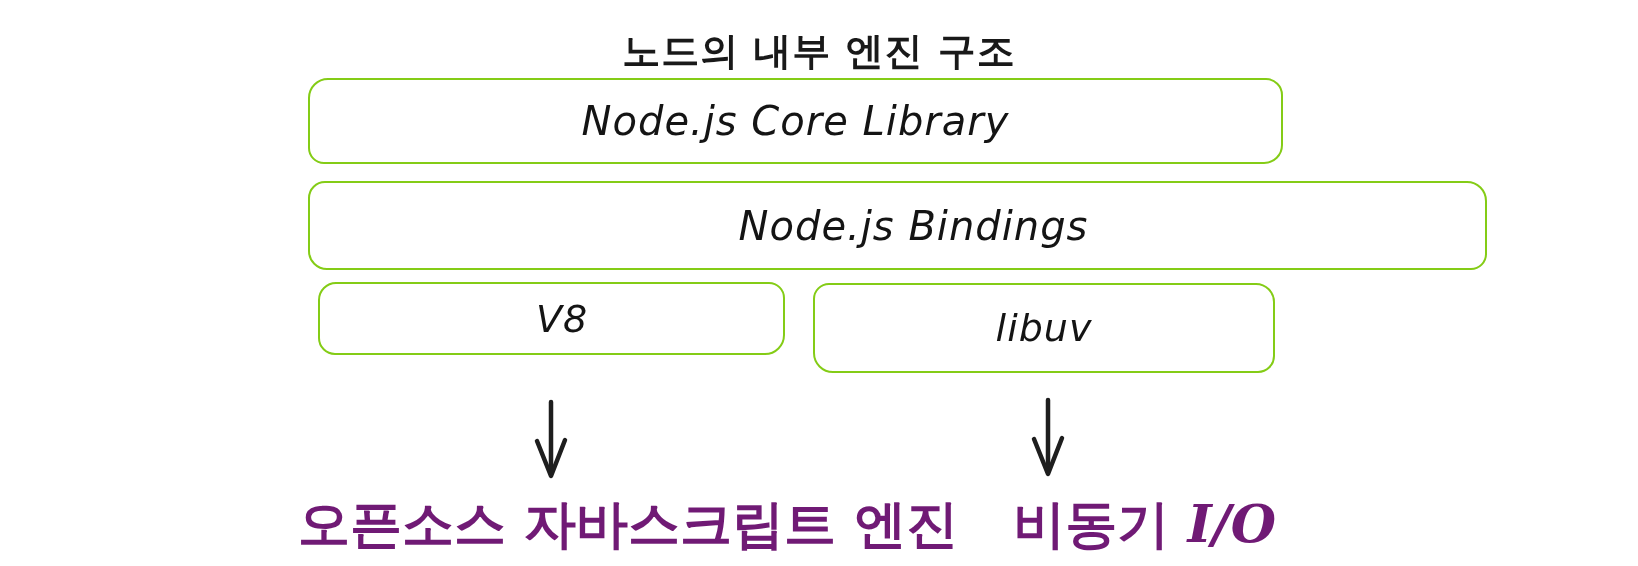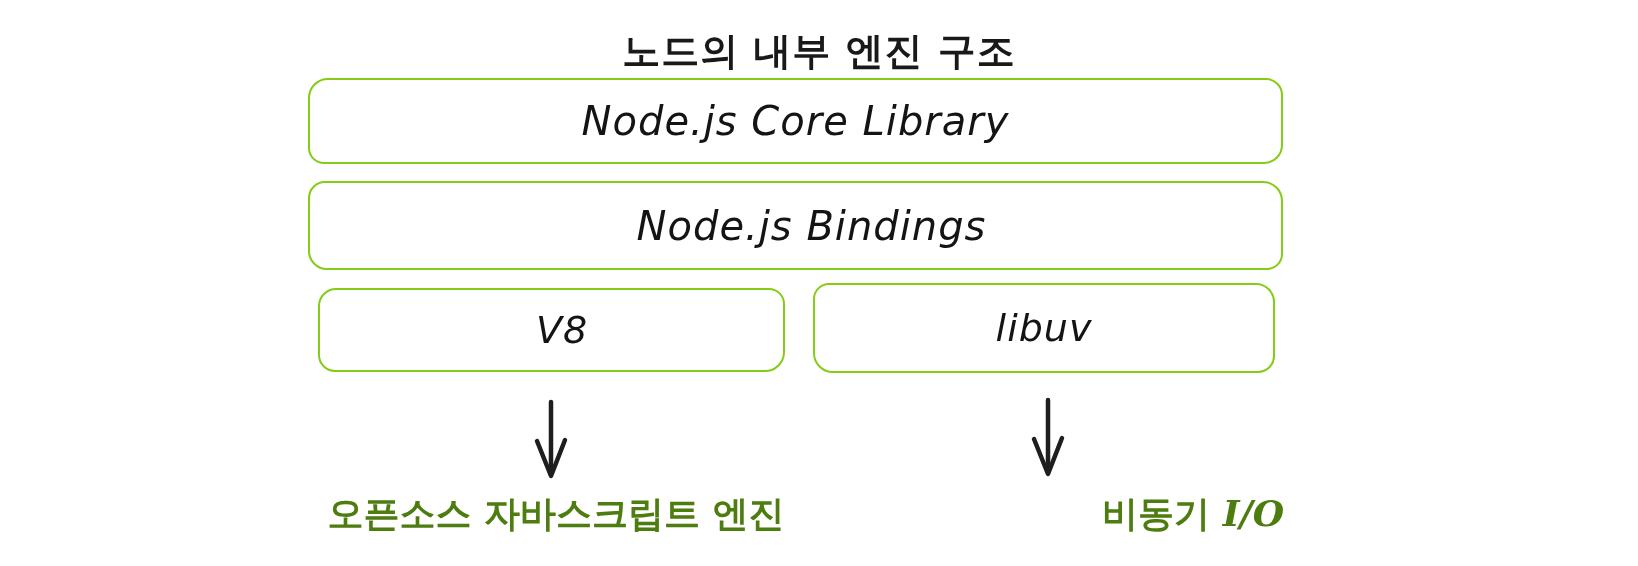--- a/index.html
+++ b/index.html
@@ -36,27 +36,27 @@
     justify-content: center;
     box-sizing: border-box;
   }
   .box-core {
     left: 308px; top: 78px;
     width: 975px; height: 86px;
     border-radius: 20px 17px 19px 16px;
   }
   .box-bindings {
     left: 308px; top: 181px;
-    width: 975px; height: 89px;
+    width: 1179px; height: 89px;
     border-radius: 17px 20px 16px 19px;
     padding-left: 32px;
   }
   .box-v8 {
-    left: 318px; top: 288px;
-    width: 467px; height: 84px;
+    left: 318px; top: 282px;
+    width: 467px; height: 73px;
     border-radius: 18px 16px 20px 17px;
     padding-left: 21px;
   }
   .box-libuv {
     left: 813px; top: 283px;
     width: 462px; height: 90px;
     border-radius: 16px 19px 17px 20px;
     text-align: right;
   }
   .hand-label {
@@ -80,25 +80,24 @@
     fill: none;
     stroke-linecap: round;
     stroke-linejoin: round;
   }
   .arrow-v8   { left: 531px;  top: 399px; }
   .arrow-libuv{ left: 1028px; top: 397px; }
   .caption {
     position: absolute;
     top: 490px;
     text-align: center;
-    font-size: 36px;
+    font-size: 52px;
     font-weight: 600;
-    color: #4d7c0f;
+    color: #701a75;
     white-space: nowrap;
-    margin-left: 8px;
   }
   .caption-v8   { left: 298px; width: 500px; }
   .caption-libuv{ left: 876px; width: 400px; text-align: right; }
   .caption .latin {
     font-family: "DejaVu Serif", "Liberation Serif", serif;
     font-style: italic;
     font-weight: 600;
   }
 </style>
 </head>

